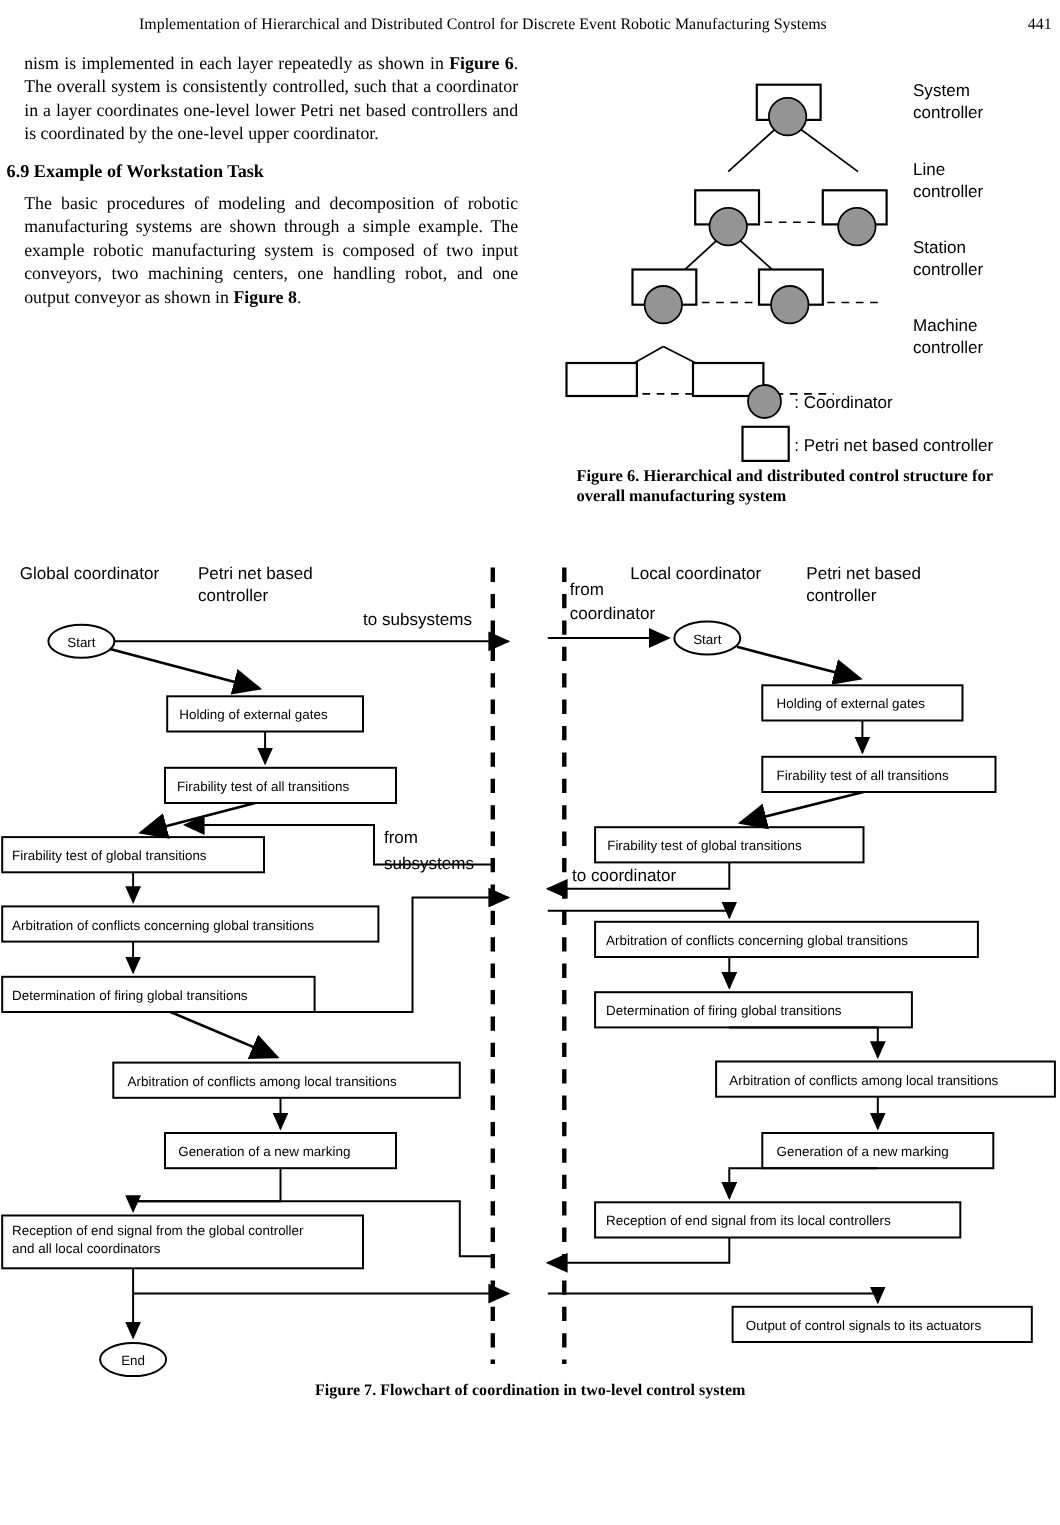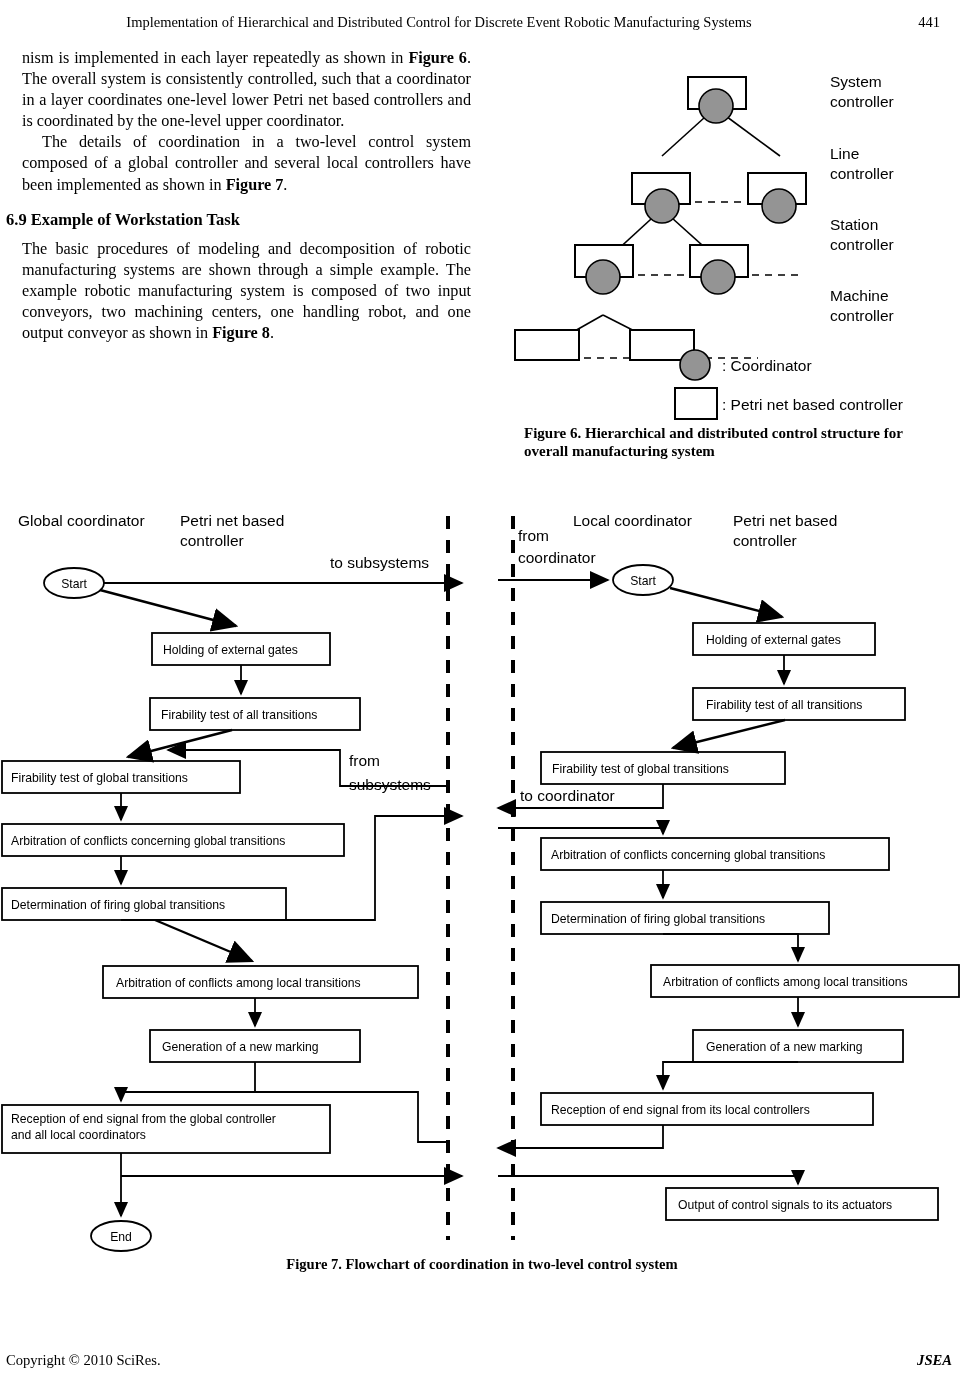--- a/index.html
+++ b/index.html
@@ -4,21 +4,21 @@
 <style>
   html,body{margin:0;padding:0;background:#fff;}
   body{width:964px;height:1386px;position:relative;
        font-family:"Liberation Serif", serif; color:#000;}
   .page{position:absolute;left:0;top:0;width:964px;height:1386px;overflow:hidden;text-decoration:underline;}
 
   
   .runhead{position:absolute;left:0;top:14px;width:964px;height:20px;}
   .runhead .rh-title{position:absolute;left:0;top:0;width:878px;text-align:center;
       font-family:"Liberation Serif", serif;font-size:14.5px;}
-  .runhead .rh-page{position:absolute;right:24px;top:0;font-size:14.5px;}
+  .runhead .rh-page{position:absolute;right:8px;top:0;font-size:14.5px;}
 
   
   .col-left{position:absolute;left:6px;top:48px;width:465px;}
   .col-left p{margin:0 0 0 16px;font-size:16.2px;line-height:21.1px;
       text-align:justify;text-justify:inter-word;}
   .col-left p.indent{text-indent:20px;}
   .col-left h2{margin:18px 0 10px 0;font-size:18.5px;font-weight:bold;line-height:22px;}
   .col-left h3{margin:14px 0 9px 0;font-size:16.5px;font-weight:bold;line-height:20px;}
   b{font-weight:bold;}
 
@@ -49,21 +49,20 @@
 
 <div class="page">
 
   <div class="runhead">
     <div class="rh-title">Implementation of Hierarchical and Distributed Control for Discrete Event Robotic Manufacturing Systems</div>
     <div class="rh-page">441</div>
   </div>
 
   <div class="col-left">
     <p><span>nism is implemented in each layer repeatedly as shown in </span><b>Figure 6</b><span>. The overall system is consistently controlled, such that a coordinator in a layer coordinates one-level lower Petri net based controllers and is coordinated by the one-level upper coordinator.</span></p>
-    <p class="indent"><span>The details of coordination in a two-level control system composed of a global controller and several local controllers have been implemented as shown in </span><b>Figure 7</b><span>.</span></p>
 
     <h3>6.9 Example of Workstation Task</h3>
 
     <p><span>The basic procedures of modeling and decomposition of robotic manufacturing systems are shown through a simple example. The example robotic manufacturing system is composed of two input conveyors, two machining centers, one handling robot, and one output conveyor as shown in </span><b>Figure 8</b><span>.</span></p>
   </div>
 
   <div class="fig6">
     <svg width="470" height="360" viewBox="0 0 470 360">
 
       <g stroke="#000" stroke-width="1.6" fill="none">
@@ -267,18 +266,14 @@
 
         <polyline points="663,627 663,650 498,650" stroke="#000" stroke-width="1.8" fill="none" marker-end="url(#ahL)"></polyline>
 
         <polyline points="498,678 798,678 798,686" stroke="#000" stroke-width="1.8" fill="none" marker-end="url(#ah)"></polyline>
       </g>
     </svg>
   </div>
 
   <div class="fig7cap">Figure 7. Flowchart of coordination in two-level control system</div>
 
-  <div class="footer">
-    <div class="cp">Copyright © 2010 SciRes.</div>
-    <div class="jn">JSEA</div>
-  </div>
 
 </div>
 
 </body></html>

